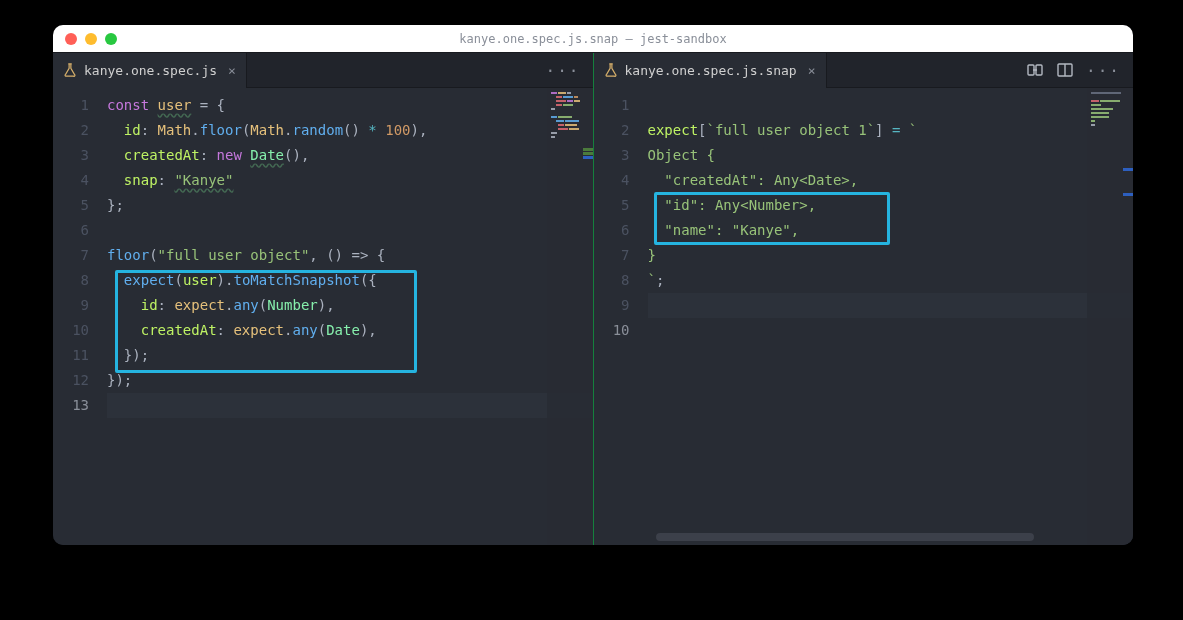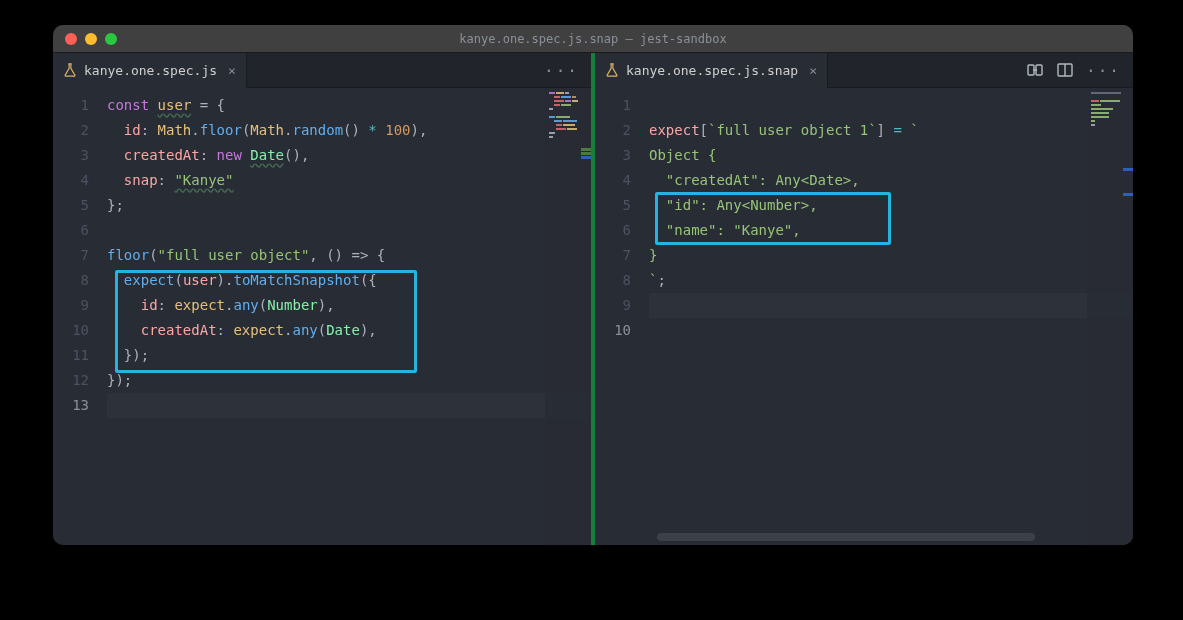--- a/index.html
+++ b/index.html
@@ -18,21 +18,21 @@
     height: 520px;
     background: #1e2127;
     border-radius: 10px;
     overflow: hidden;
     display: flex;
     flex-direction: column;
     box-shadow: 0 10px 40px rgba(0,0,0,0.5);
   }
   .titlebar {
     height: 28px;
-    background: #404040;
+    background: #ffffff;
     display: flex;
     align-items: center;
     position: relative;
     border-bottom: 1px solid #181a1f;
   }
   .traffic-lights {
     display: flex;
     gap: 8px;
     margin-left: 12px;
   }
@@ -54,21 +54,21 @@
   }
   .panes {
     flex: 1;
     display: flex;
   }
   .pane {
     flex: 1;
     display: flex;
     flex-direction: column;
     position: relative;
-    border-right: 4px solid #15803d;
+    border-right: 1px solid #15803d;
   }
   .pane:last-child { border-right: none; }
   .tabbar {
     height: 35px;
     background: #21242b;
     display: flex;
     align-items: center;
     border-bottom: 1px solid #181a1f;
     position: relative;
   }
@@ -146,21 +146,21 @@
   }
   .current-line {
     background: #2c313a;
   }
   .current-line-gutter {
     color: #8a8f99;
   }
   
   .kw { color: #c678dd; }
   .var { color: #e5c07b; }
-  .prop { color: #fca5a5; }
+  .prop { color: #bef264; }
   .fn { color: #61afef; }
   .num { color: #d19a66; }
   .str { color: #98c379; }
   .pun { color: #abb2bf; }
   .op { color: #56b6c2; }
   .cm { color: #6a7384; font-style: italic; }
   .cls { color: #86efac; }
   .link { color: #6a7384; text-decoration: underline; font-style: italic;}
   .wavy { text-decoration: underline wavy rgba(100,180,120,0.45); text-underline-offset: 3px;}
 

